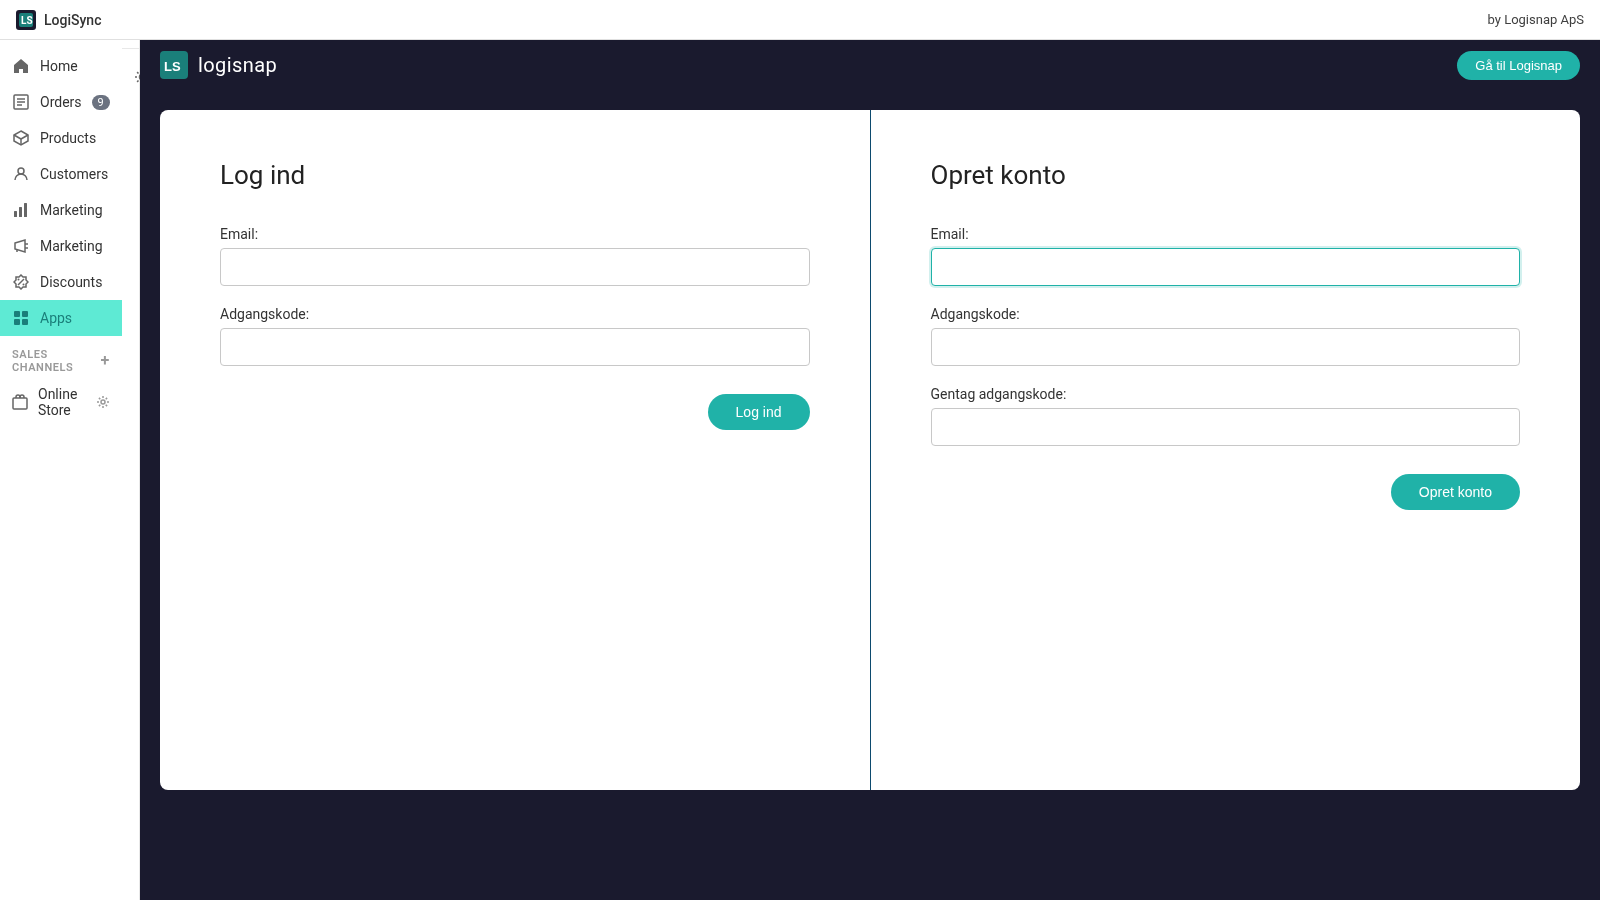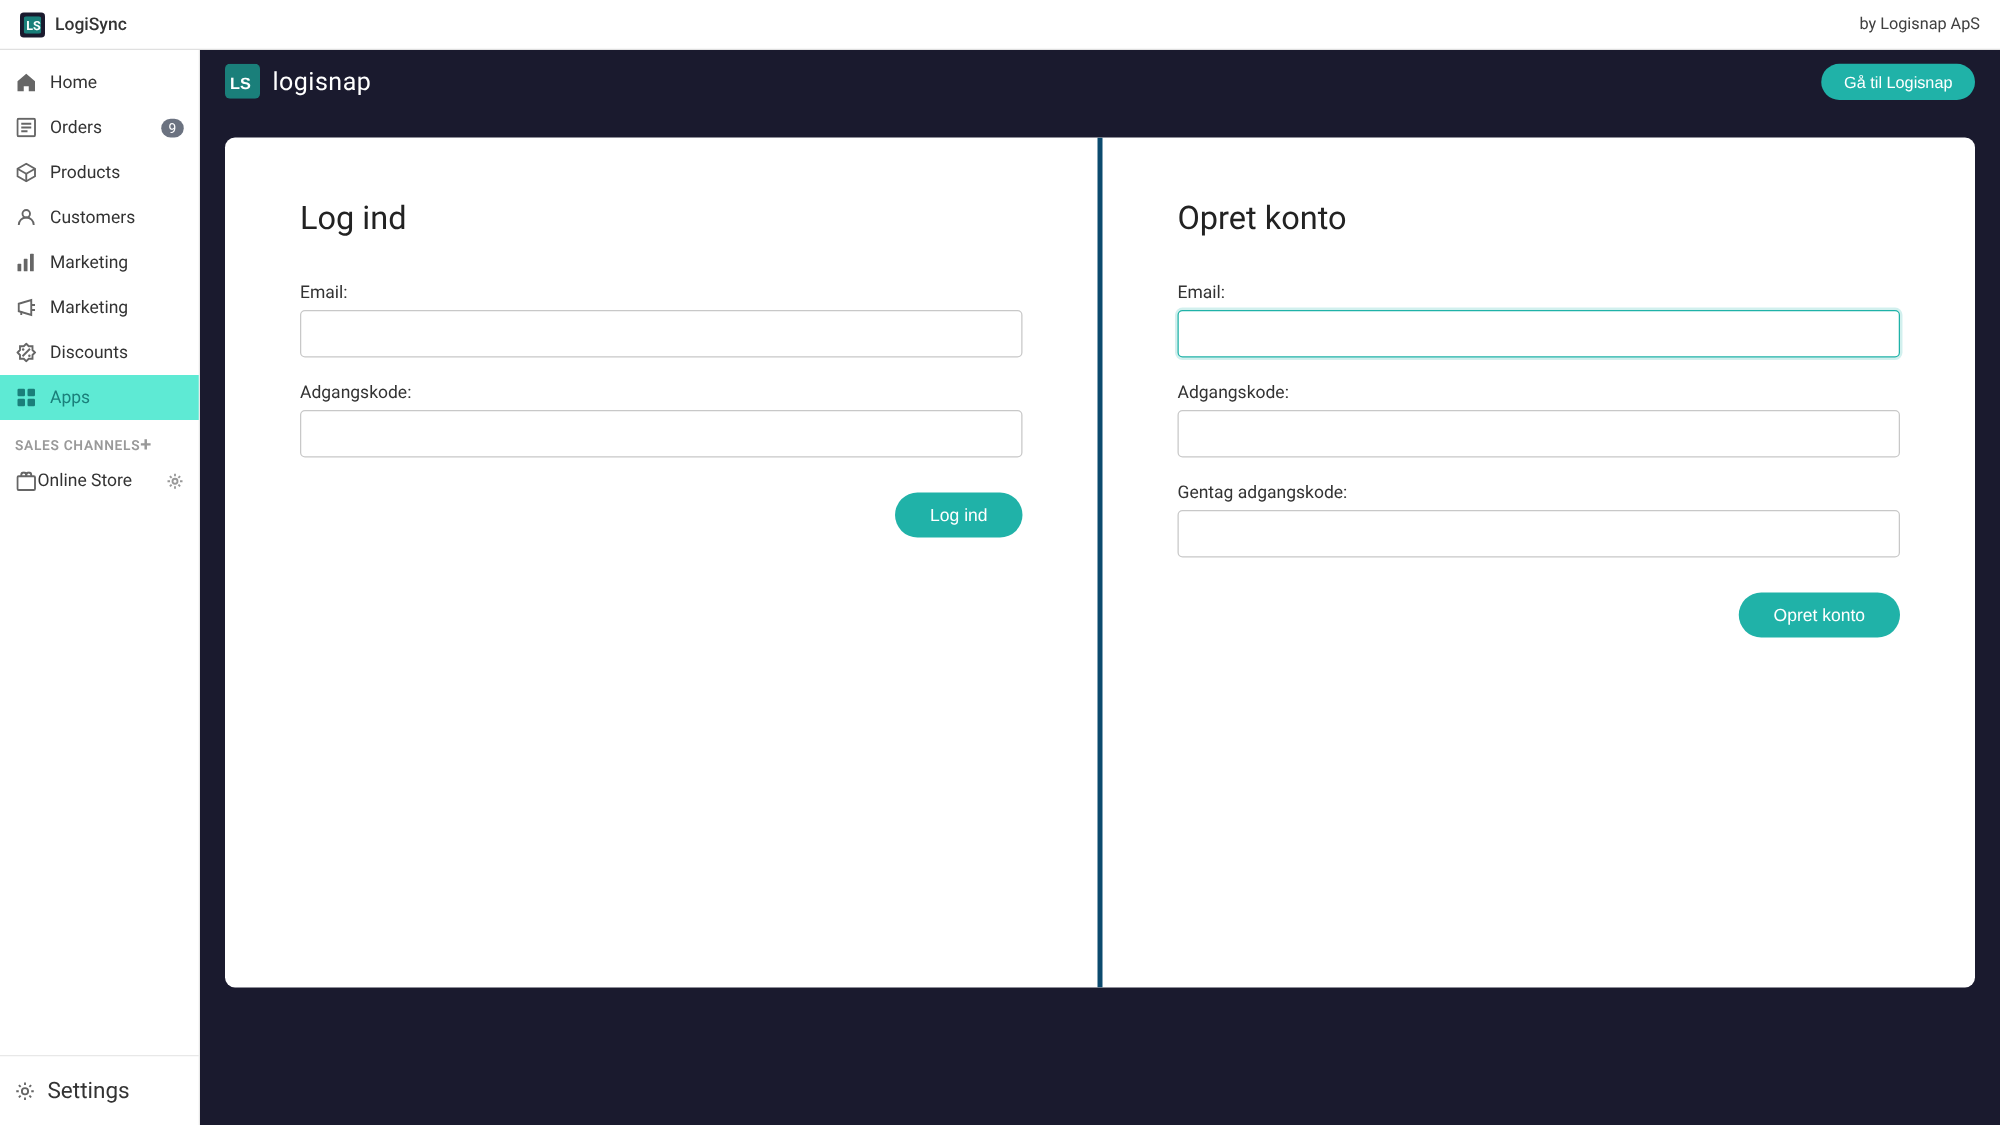--- a/index.html
+++ b/index.html
@@ -40,25 +40,25 @@
 
     
     .main-layout {
       display: flex;
       flex: 1;
       overflow: hidden;
     }
 
     
     .sidebar {
-      width: 160px;
+      width: 140px;
       background: #fff;
       border-right: 1px solid #e8e8e8;
       display: flex;
-      flex-direction: column;
+      flex-direction: row;
       flex-shrink: 0;
       padding-top: 8px;
     }
     .sidebar-nav {
       flex: 1;
     }
     .sidebar-item {
       display: flex;
       align-items: center;
       gap: 10px;
@@ -104,20 +104,21 @@
     }
     .section-label .add-btn {
       cursor: pointer;
       color: #999;
       font-size: 16px;
       line-height: 1;
     }
     .online-store-item {
       display: flex;
       align-items: center;
+      gap: 10px;
       padding: 8px 12px;
       cursor: pointer;
       font-size: 14px;
       color: #333;
     }
     .online-store-item .icon {
       width: 18px;
       height: 18px;
       display: flex;
       align-items: center;
@@ -200,21 +201,21 @@
       border-radius: 8px;
       display: flex;
       min-height: 680px;
       overflow: hidden;
     }
 
     
     .login-section {
       flex: 1;
       padding: 50px 60px;
-      border-right: 4px solid #0c4a6e;
+      border-right: 1px solid #0c4a6e;
     }
     .login-section h2 {
       font-size: 26px;
       font-weight: 400;
       color: #222;
       margin-bottom: 36px;
     }
     .form-group {
       margin-bottom: 20px;
     }

